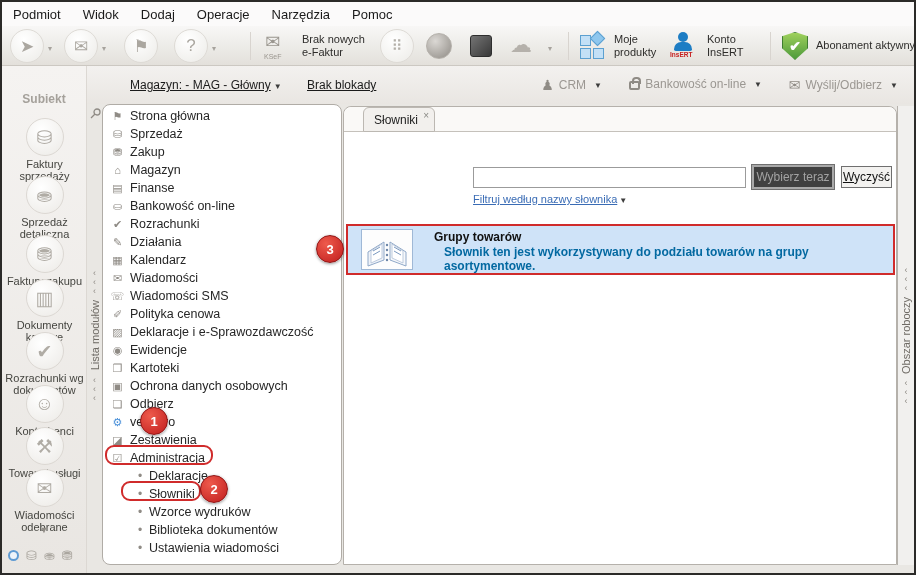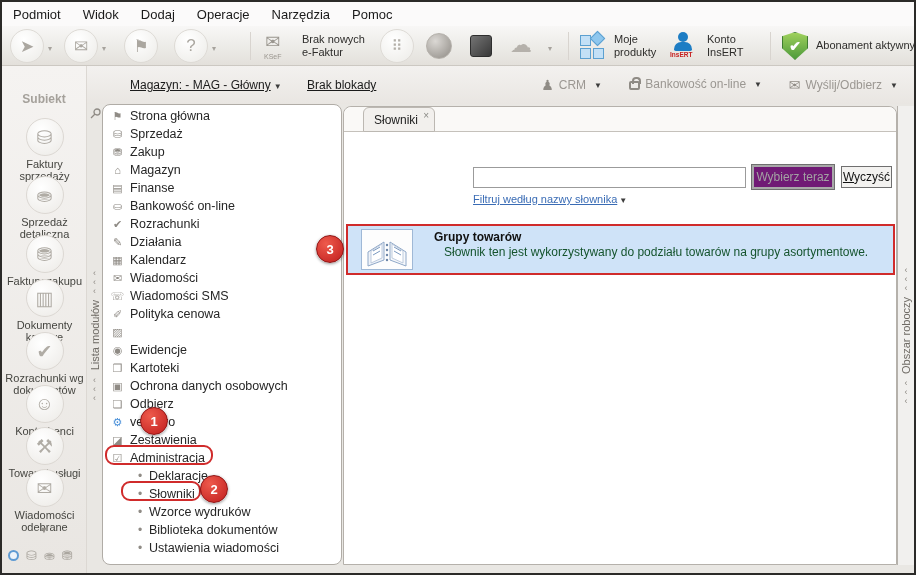--- a/index.html
+++ b/index.html
@@ -84,33 +84,33 @@
     background:#fff; border:1px solid #b5b1ab; border-radius:8px 8px 0 0; }
   .tabbar { position:absolute; left:0; top:0; width:100%; height:25px; background:#faf9f7; border-bottom:1px solid #c5c1bb; border-radius:8px 8px 0 0; }
   .tab { position:absolute; left:19px; top:0; width:72px; height:25px; background:#f2f0ed;
     border:1px solid #bcb8b2; border-radius:6px 6px 0 0; font-size:12px; color:#222;
     display:flex; align-items:center; padding-left:10px; }
   .tab-close { position:absolute; right:5px; top:2px; font-size:10px; color:#8a8a85; cursor:pointer; }
   .page-title { position:absolute; left:14px; top:28px; font-size:21px; font-weight:bold; color:#3d3d3d;
     border-bottom:2px solid #8f8f8f; padding-bottom:1px; cursor:pointer; }
   .page-title .tcaret { font-size:12px; color:#8b3030; font-weight:normal; }
   .search-input { position:absolute; left:129px; top:60px; width:273px; height:21px; border:1px solid #9b9b9b; font-size:12px; padding:0 4px; font-family:"Liberation Sans",sans-serif; }
-  .btn-select { position:absolute; left:407px; top:57px; width:84px; height:26px; background:#701a75;
+  .btn-select { position:absolute; left:407px; top:57px; width:84px; height:26px; background:#404040;
     border:1px solid #6f6f6f; box-shadow:inset 0 0 0 2px #a9a9a9; color:#a2a2a2; font-size:12px; font-family:"Liberation Sans",sans-serif; }
   .btn-clear { position:absolute; left:497px; top:59px; width:51px; height:22px; background:#f3f2f0;
     border:1px solid #6f6f6f; color:#111; font-size:12px; font-family:"Liberation Sans",sans-serif; padding:0; }
   .btn-clear span { display:block; }
   .btn-clear span::first-letter { text-decoration:underline; }
   .filter-link { position:absolute; left:129px; top:86px; font-size:11px; color:#3a6cb5; text-decoration:underline; cursor:pointer; }
   .filter-link .fcaret { font-size:8px; color:#3c3c3c; text-decoration:none; display:inline-block; margin-left:2px; }
   .entry { position:absolute; left:2px; top:117px; width:549px; height:51px; background:#cfe3f8;
     border:2px solid #d02b2b; cursor:pointer; }
   .entry-icon { position:absolute; left:13px; top:3px; width:52px; height:41px; background:#fdfdfd; border:1px solid #9fb8d6; }
   .entry-title { position:absolute; left:86px; top:4px; font-size:12px; font-weight:bold; color:#101010; }
-  .entry-line { position:absolute; left:96px; font-size:12px; color:#14532d; }
+  .entry-line { position:absolute; left:96px; font-size:12px; color:#0369a1;font-weight:bold; }
 
   
   .ws-strip { position:absolute; left:895px; top:104px; width:17px; height:459px; background:#f1f0ee;
     border-left:1px solid #b5b1ab; display:flex; flex-direction:column; align-items:center; justify-content:center; gap:1px; }
 
   
   .ann-circle { position:absolute; width:28px; height:28px; border-radius:50%;
     background:radial-gradient(circle at 35% 30%, #ee5a4c, #c01d1d); border:1px solid #8e1414;
     color:#fff; font-size:13px; font-weight:bold; display:flex; align-items:center; justify-content:center;
     box-shadow:0 1px 3px rgba(0,0,0,.4); z-index:50; }
@@ -324,20 +324,21 @@
     <div class="trow">
         <span class="tico">☏</span>
         <span>Wiadomości SMS</span>
       </div>
     <div class="trow">
         <span class="tico">✐</span>
         <span>Polityka cenowa</span>
       </div>
     <div class="trow">
         <span class="tico">▨</span>
+        <span>Deklaracje i e-Sprawozdawczość</span>
       </div>
     <div class="trow">
         <span class="tico">◉</span>
         <span>Ewidencje</span>
       </div>
     <div class="trow">
         <span class="tico">❐</span>
         <span>Kartoteki</span>
       </div>
     <div class="trow">

